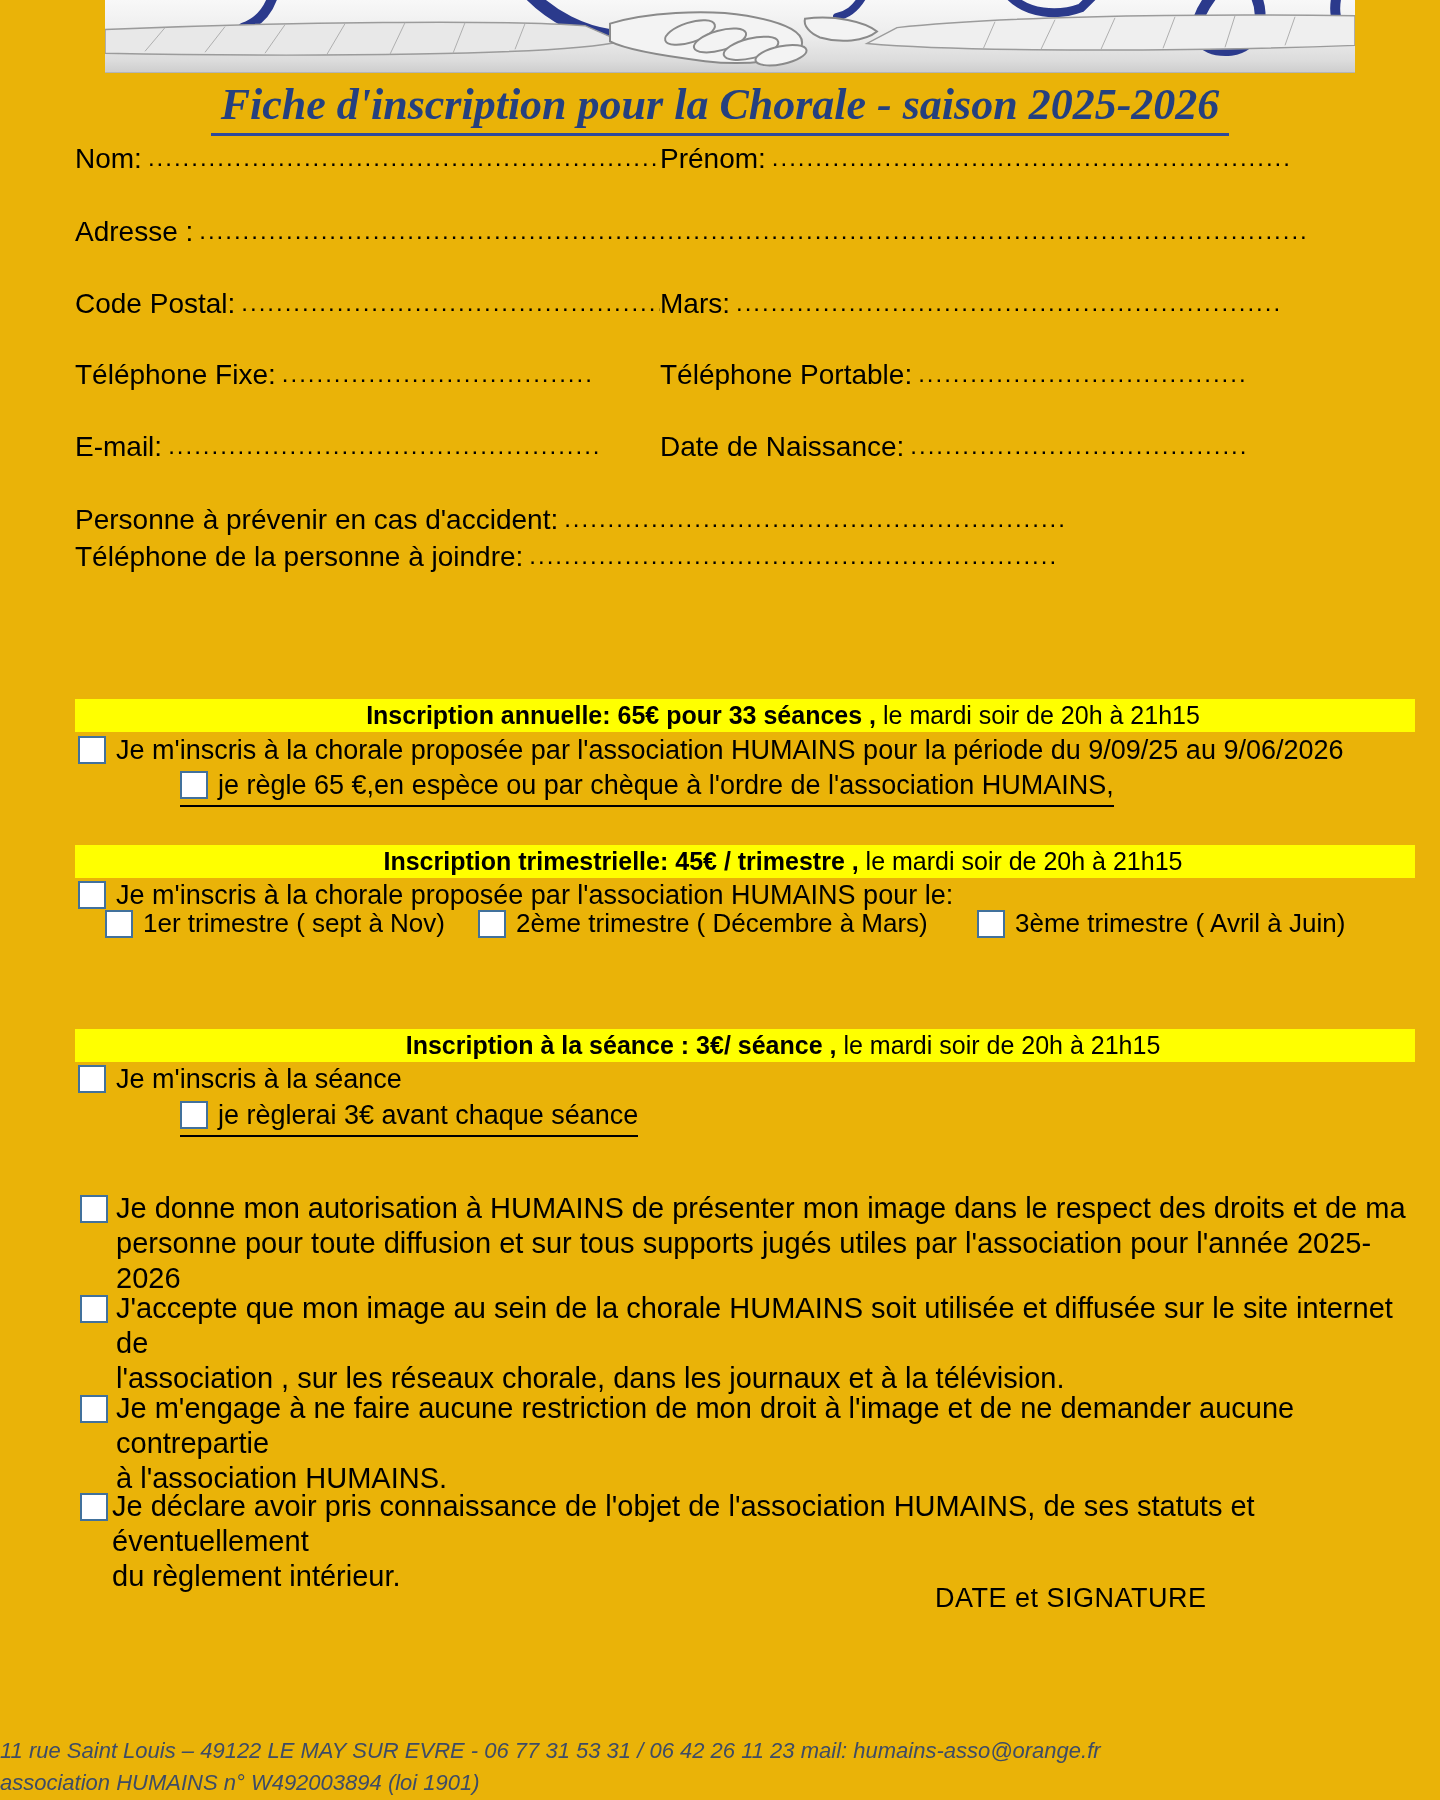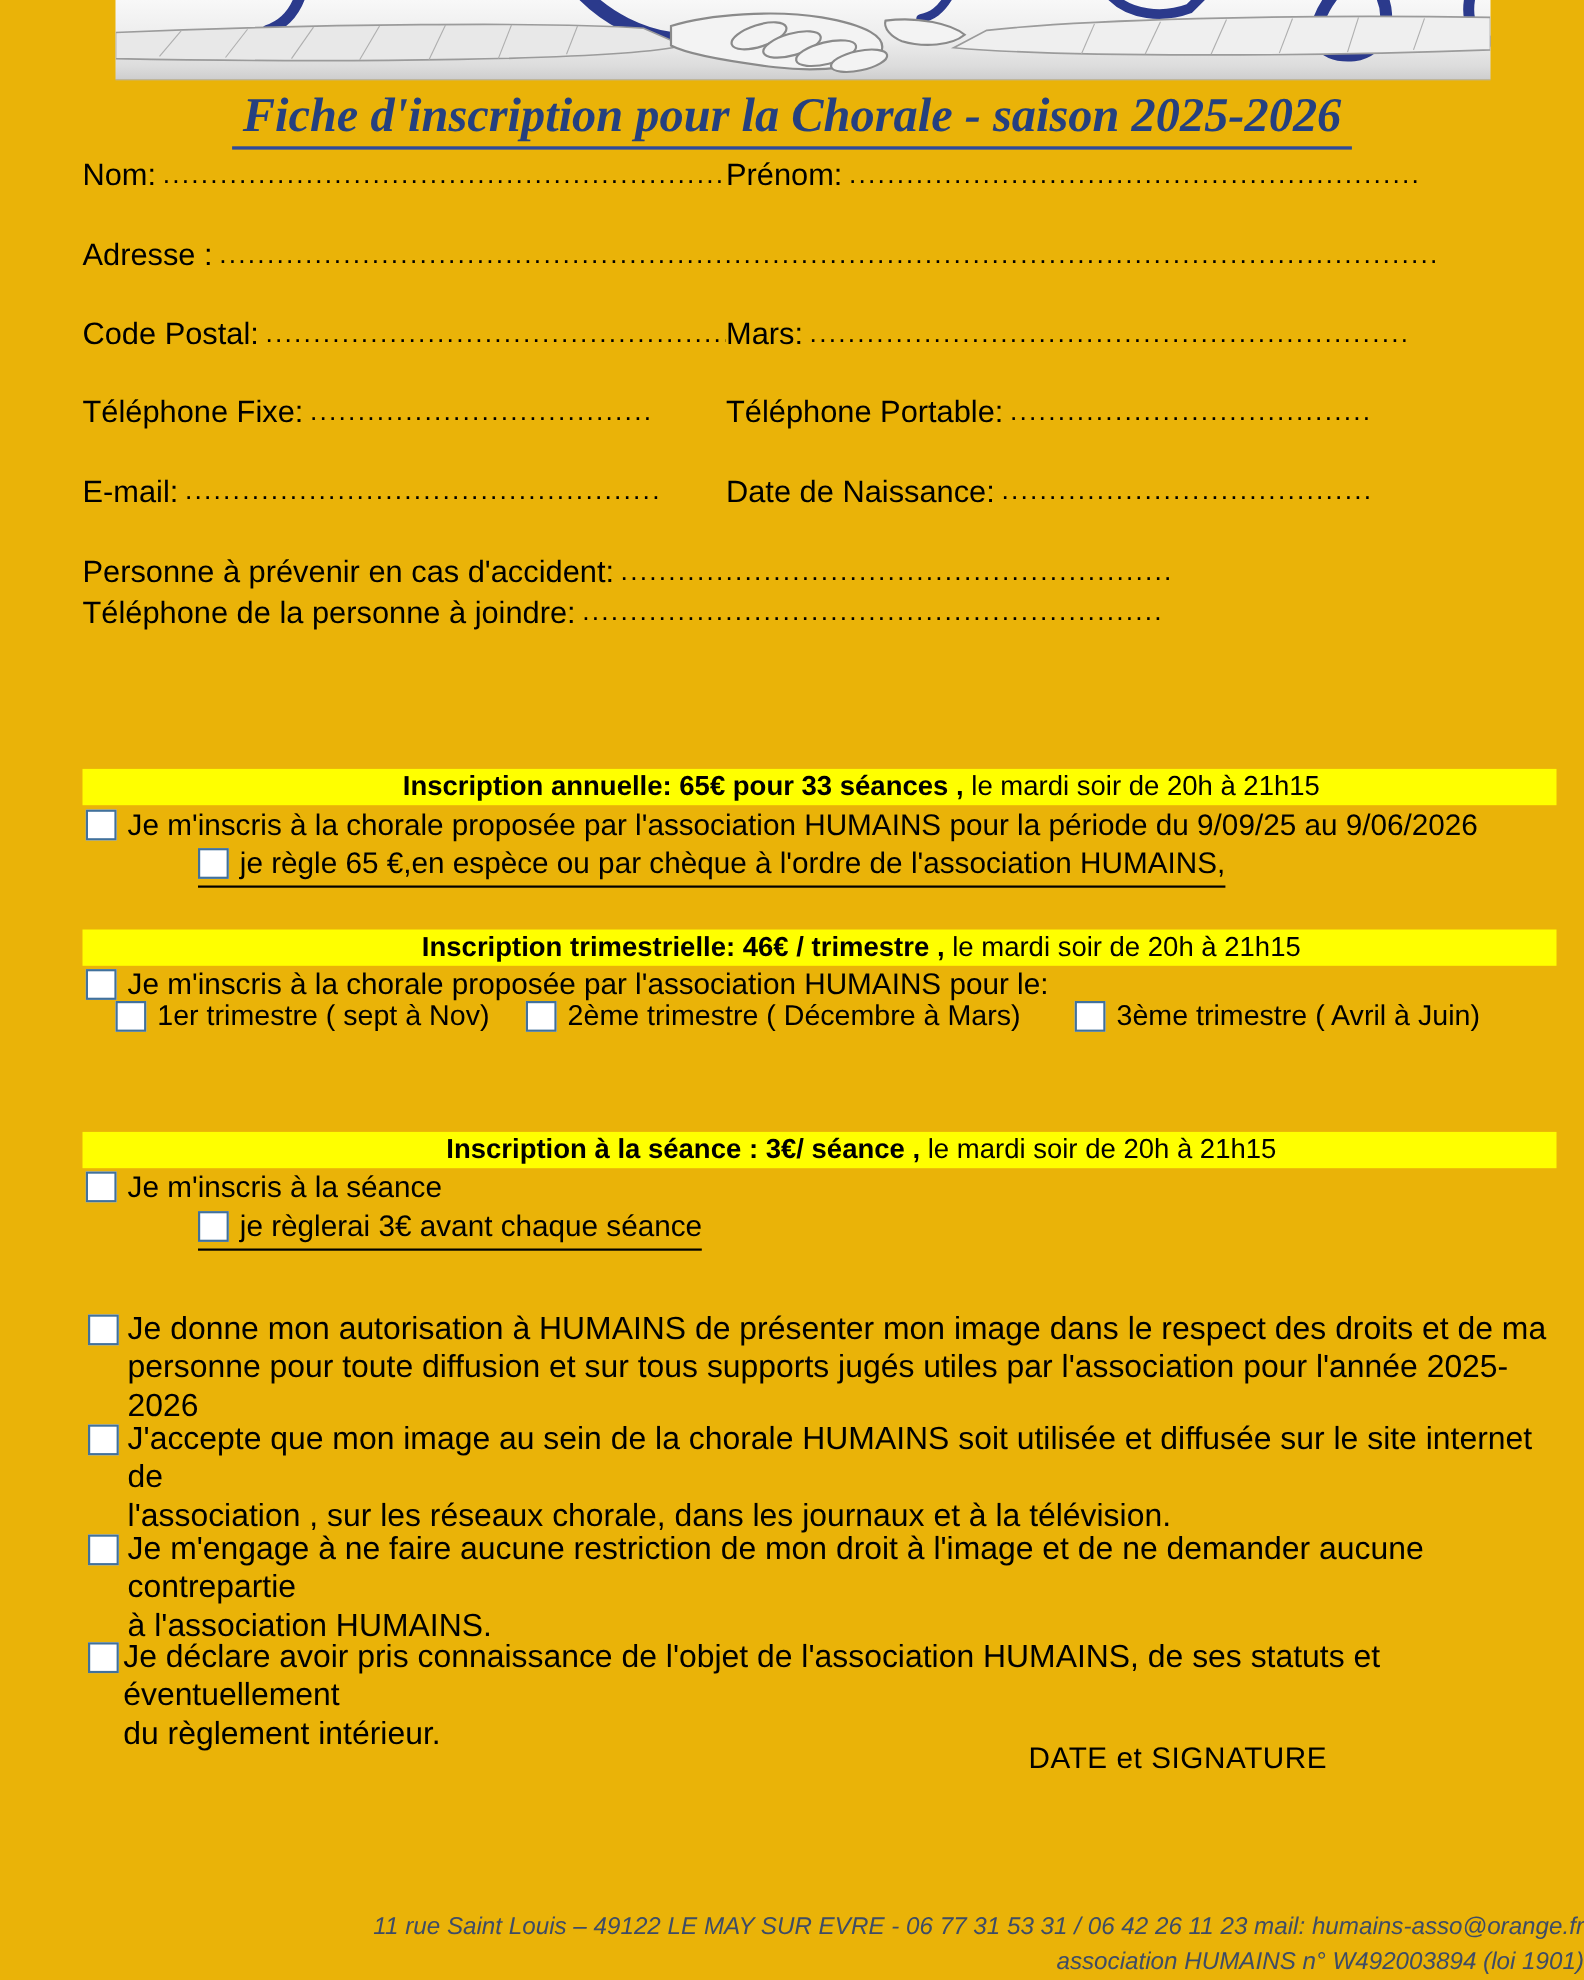--- a/index.html
+++ b/index.html
@@ -53,21 +53,21 @@
 
   
   .para{left:80px;width:1330px;}
   .para .cb{position:absolute;left:0;top:4px;}
   .para .ptxt{margin-left:36px;font-size:29px;line-height:35px;}
   .para .ptxt span{display:block;}
 
   .sig{font-size:27px;letter-spacing:0.5px;}
 
   .footer{
-    left:0;width:1440px;text-align:right;font-style:italic;color:#3e4c66;font-size:22px;line-height:1.3;
+    left:0;width:1440px;text-align:left;font-style:italic;color:#3e4c66;font-size:22px;line-height:1.3;
     font-family:"Liberation Sans",sans-serif;
   }
 </style>
 </head>
 <body>
 
 <div class="page">
 
   <div class="abs logo-band">
     <svg viewBox="0 0 1250 73" preserveAspectRatio="none">
@@ -187,21 +187,21 @@
   <div class="abs cbline" style="left:78px;top:734px;">
     <span class="cb"></span>
     <span>Je m'inscris à la chorale proposée par l'association HUMAINS pour la période du 9/09/25 au 9/06/2026</span>
   </div>
   <div class="abs cbline pay" style="left:180px;top:769px;">
     <span class="cb"></span>
     <span>je règle 65 €,en espèce ou par chèque à l'ordre de l'association HUMAINS,</span>
   </div>
 
   <div class="abs band" style="top:845px;">
-    <span class="inner"><b>Inscription trimestrielle: 46€ / trimestre ,</b><span> le mardi soir de 20h à 21h15</span></span>
+    <span class="inner"><b>Inscription trimestrielle: 45€ / trimestre ,</b><span> le mardi soir de 20h à 21h15</span></span>
   </div>
   <div class="abs cbline" style="left:78px;top:879px;">
     <span class="cb"></span>
     <span>Je m'inscris à la chorale proposée par l'association HUMAINS pour le:</span>
   </div>
   <div class="abs tri-row" style="top:908px;">
     <span class="tri" style="left:30px;">
       <span class="cb"></span>
       <span>1er trimestre ( sept à Nov)</span>
     </span>

